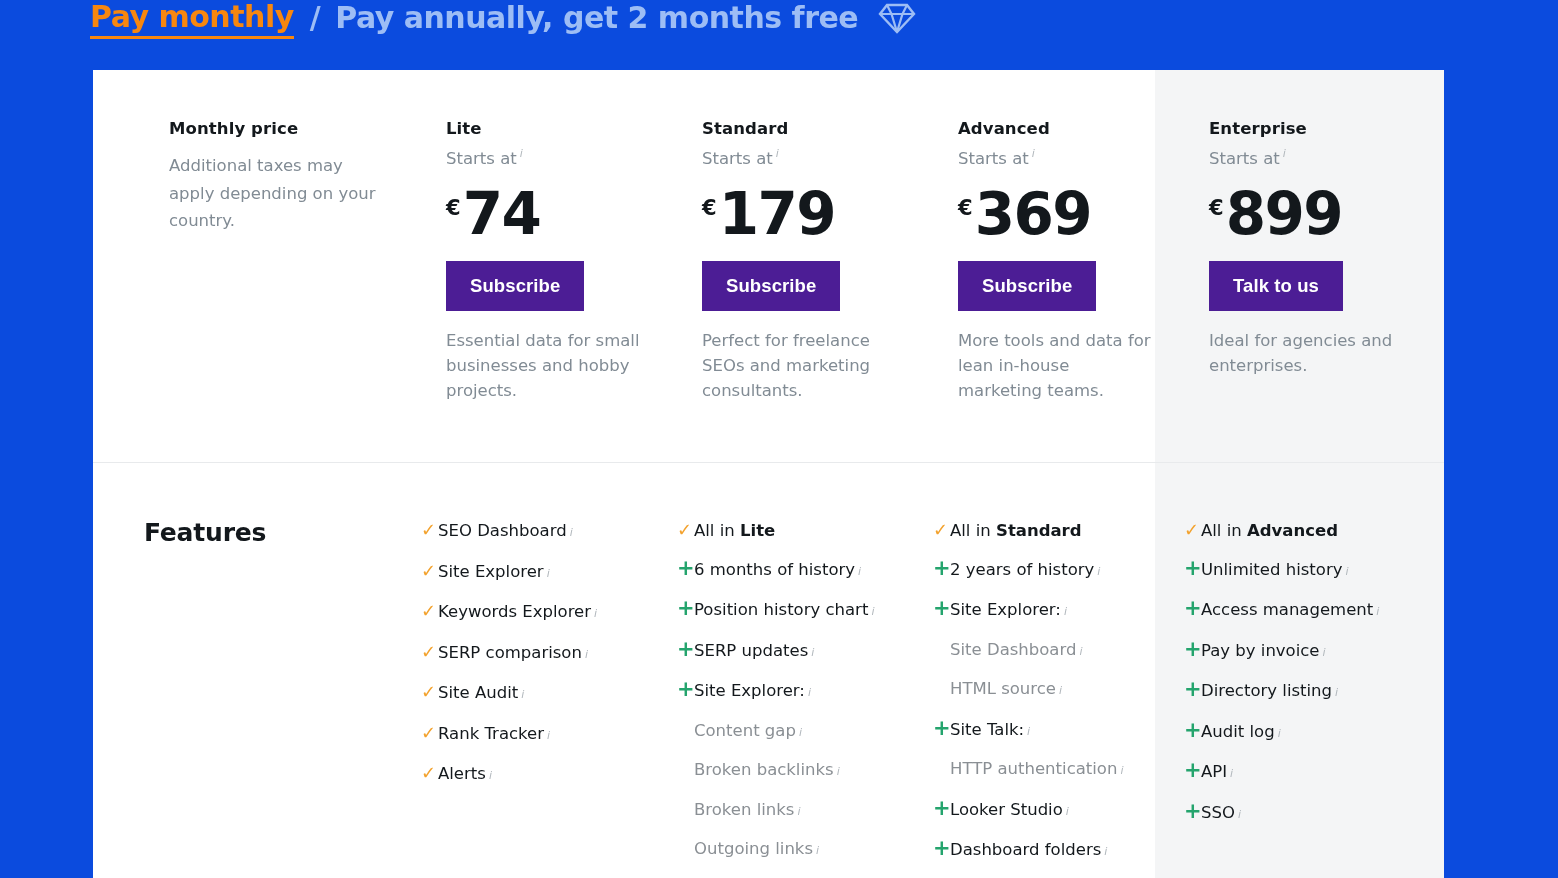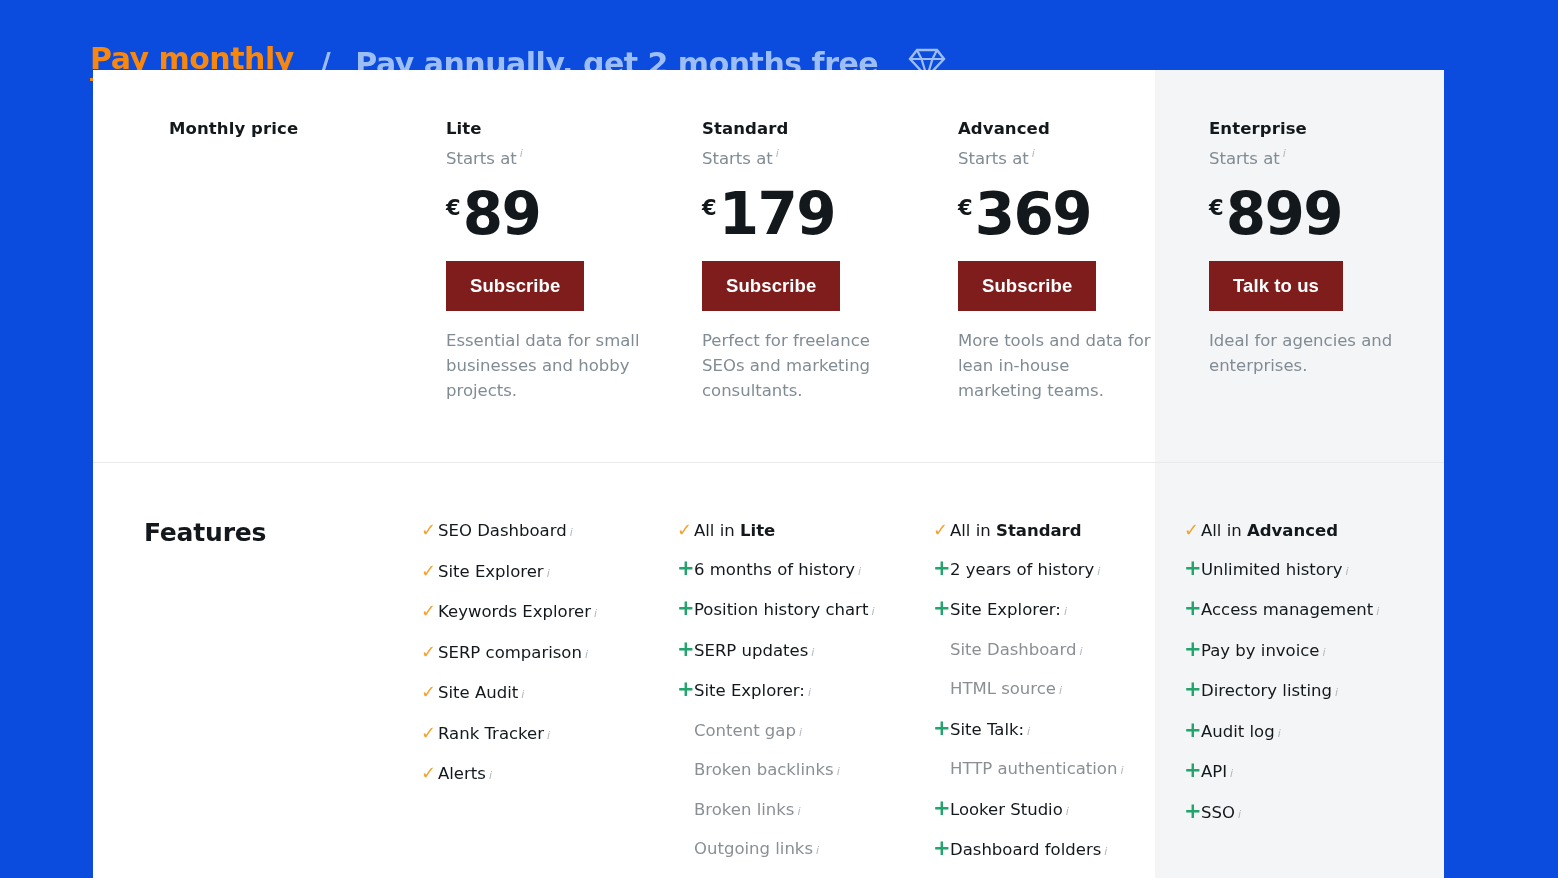--- a/index.html
+++ b/index.html
@@ -13,22 +13,22 @@
     position: relative;
   }
 
   
   .toggle-bar {
     position: absolute;
     left: 90px;
     top: 0px;
     height: 81px;
     display: flex;
-    align-items: flex-end;
-    gap: 16px;
+    align-items: flex-start;
+    gap: 6px;
     white-space: nowrap;
   }
   .toggle-link {
     font-family: "DejaVu Sans", "Liberation Sans", sans-serif;
     font-weight: bold;
     font-size: 30px;
     letter-spacing: -0.5px;
     color: #f7870f;
     text-decoration: none;
     border-bottom: 3px solid #f7870f;
@@ -148,21 +148,21 @@
   }
   .amt {
     font-weight: bold;
     font-size: 58px;
     color: #13181c;
     letter-spacing: -1.5px;
     line-height: 56px;
   }
   .btn {
     display: inline-block;
-    background: #7f1d1d;
+    background: #4c1d95;
     color: #ffffff;
     font-weight: bold;
     font-size: 18.5px;
     letter-spacing: 0.1px;
     padding: 14px 24px 15px 24px;
     border: none;
     cursor: pointer;
     text-align: center;
     line-height: 21px;
   }
@@ -235,30 +235,31 @@
 
 <div class="card">
   <div class="ent-bg"></div>
   <div class="hdivider"></div>
 
   <div class="grid price-row">
 
     <div class="col">
       <div class="col-inner">
         <div class="lead-title">Monthly price</div>
+        <div class="lead-desc">Additional taxes may apply depending on your country.</div>
       </div>
     </div>
 
     <div class="col">
       <div class="col-inner narrow">
         <div class="plan-name">Lite</div>
         <div class="starts-at"><span>Starts at</span><span class="sup-i">i</span></div>
         <div class="price">
           <span class="cur">€</span>
-          <span class="amt">89</span>
+          <span class="amt">74</span>
         </div>
         <button class="btn">Subscribe</button>
         <div class="plan-desc">Essential data for small businesses and hobby projects.</div>
       </div>
     </div>
 
     <div class="col">
       <div class="col-inner narrow">
         <div class="plan-name">Standard</div>
         <div class="starts-at"><span>Starts at</span><span class="sup-i">i</span></div>

